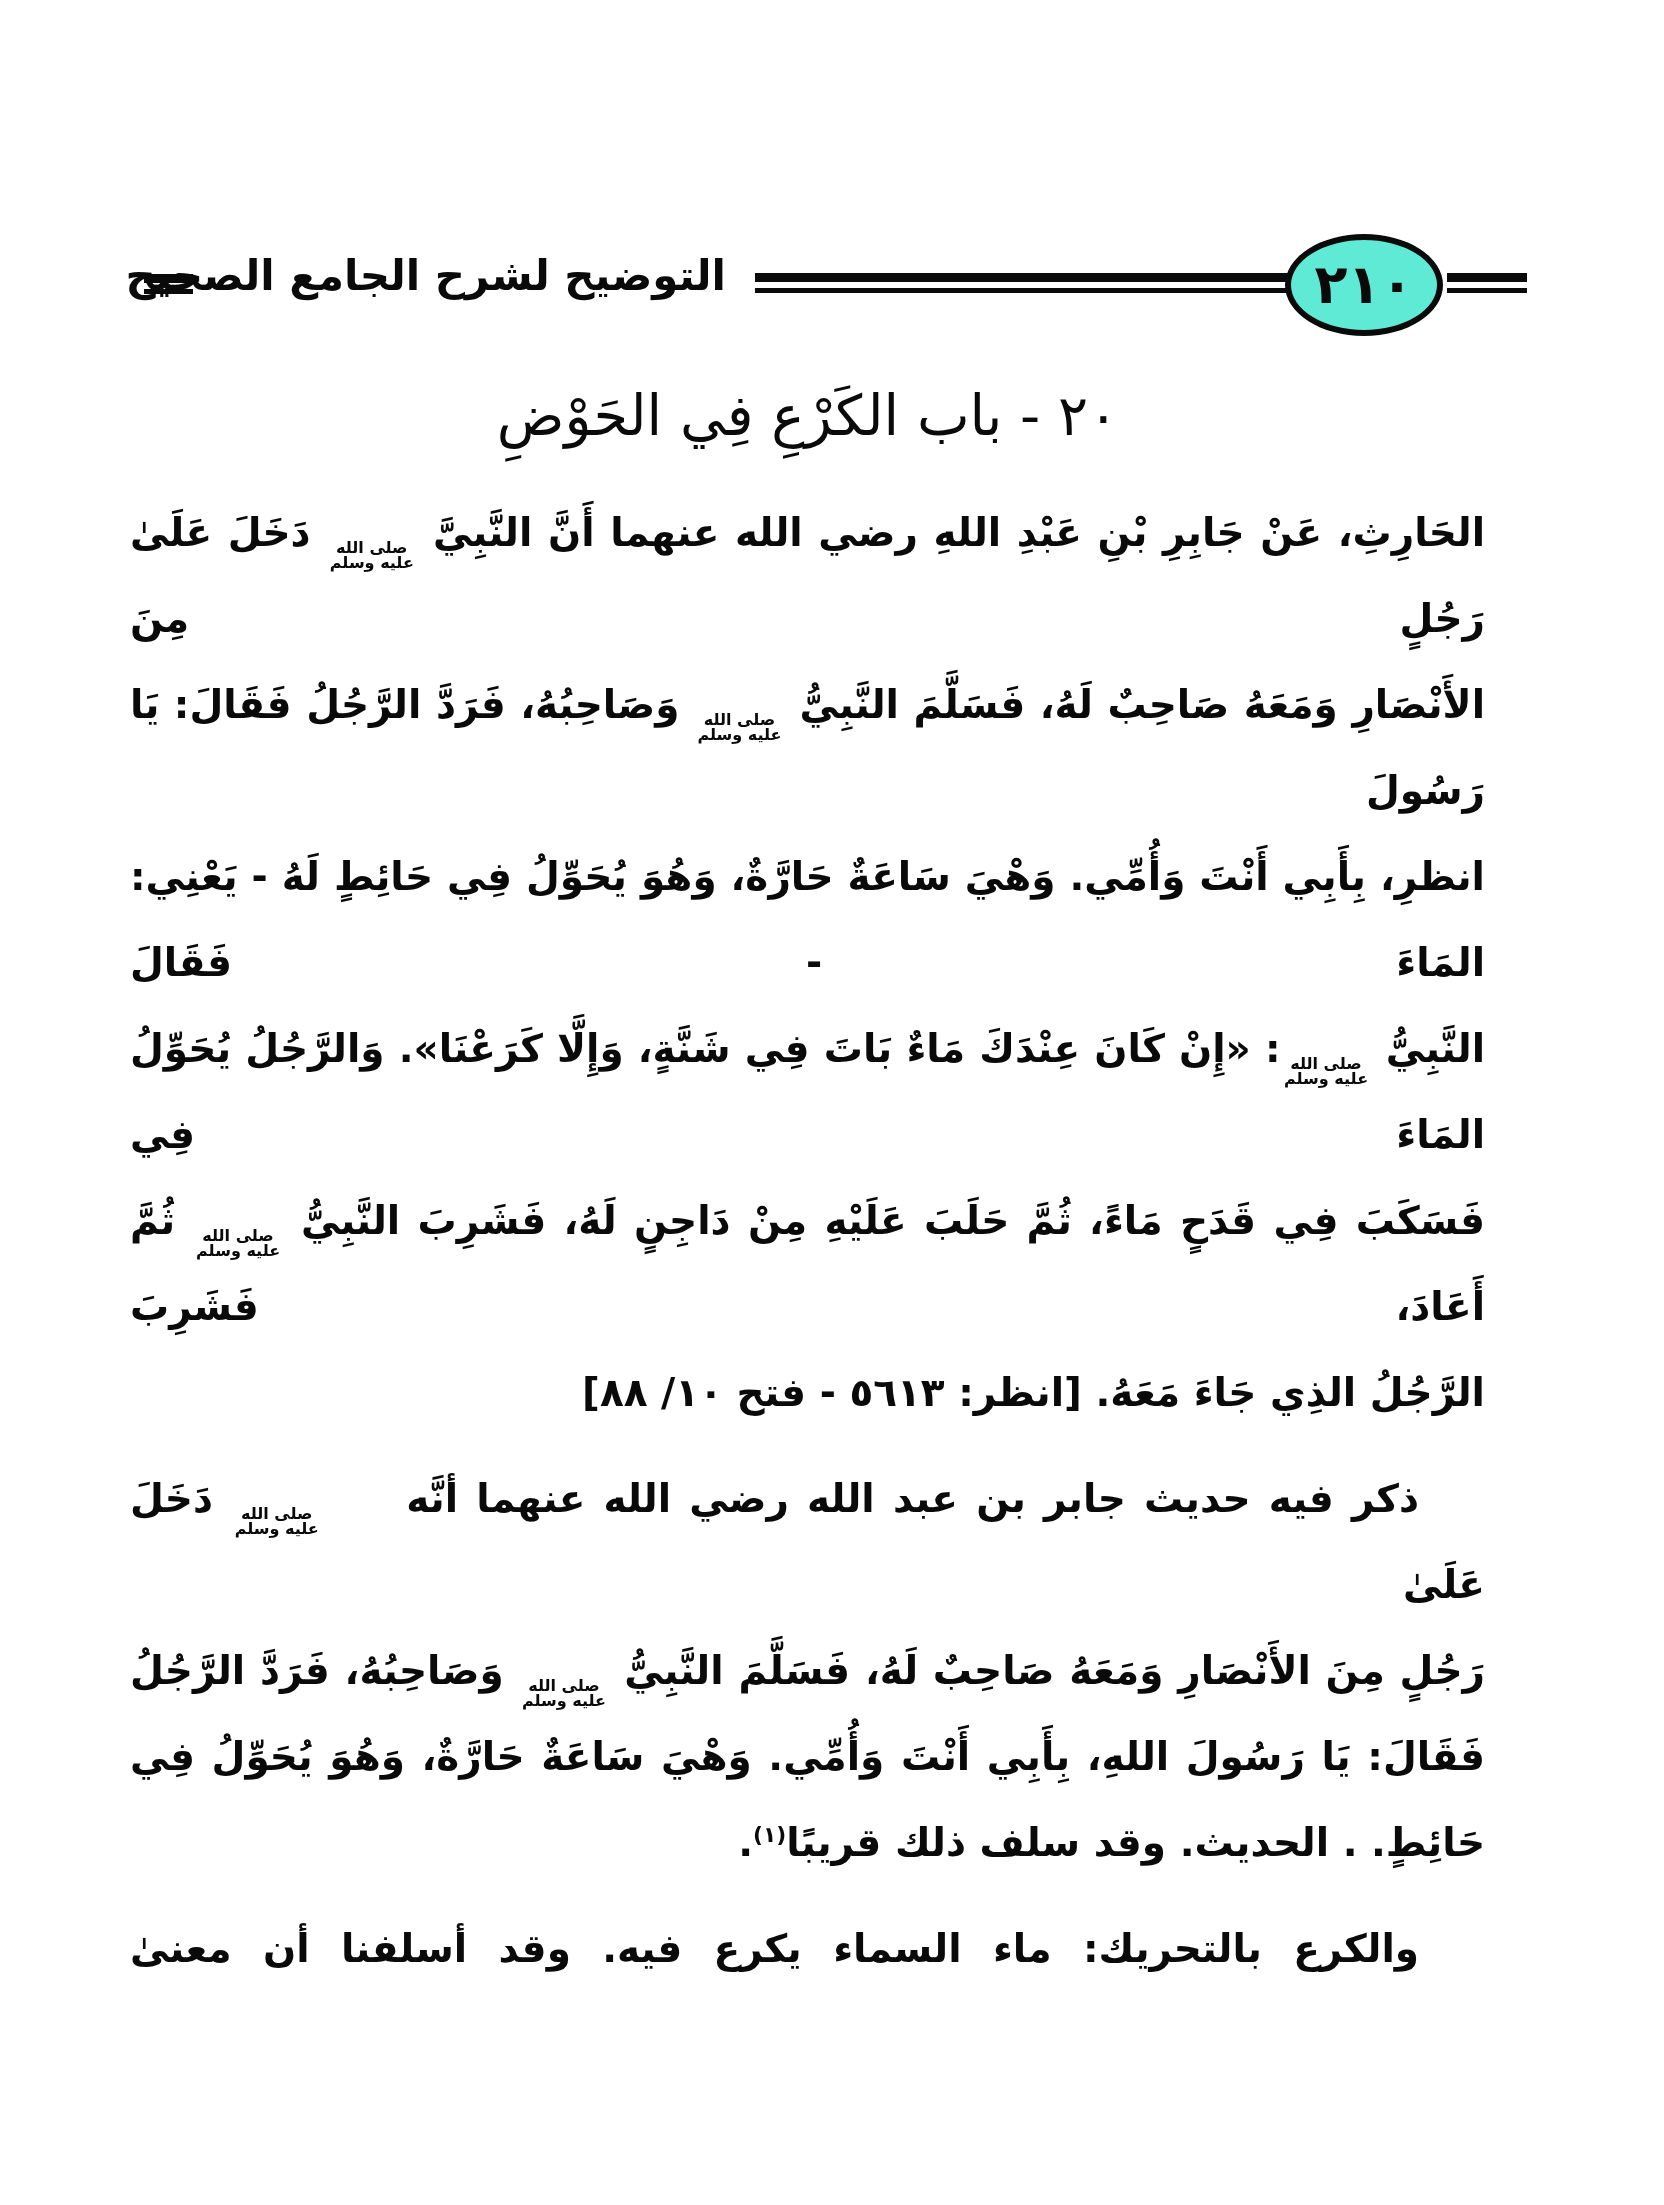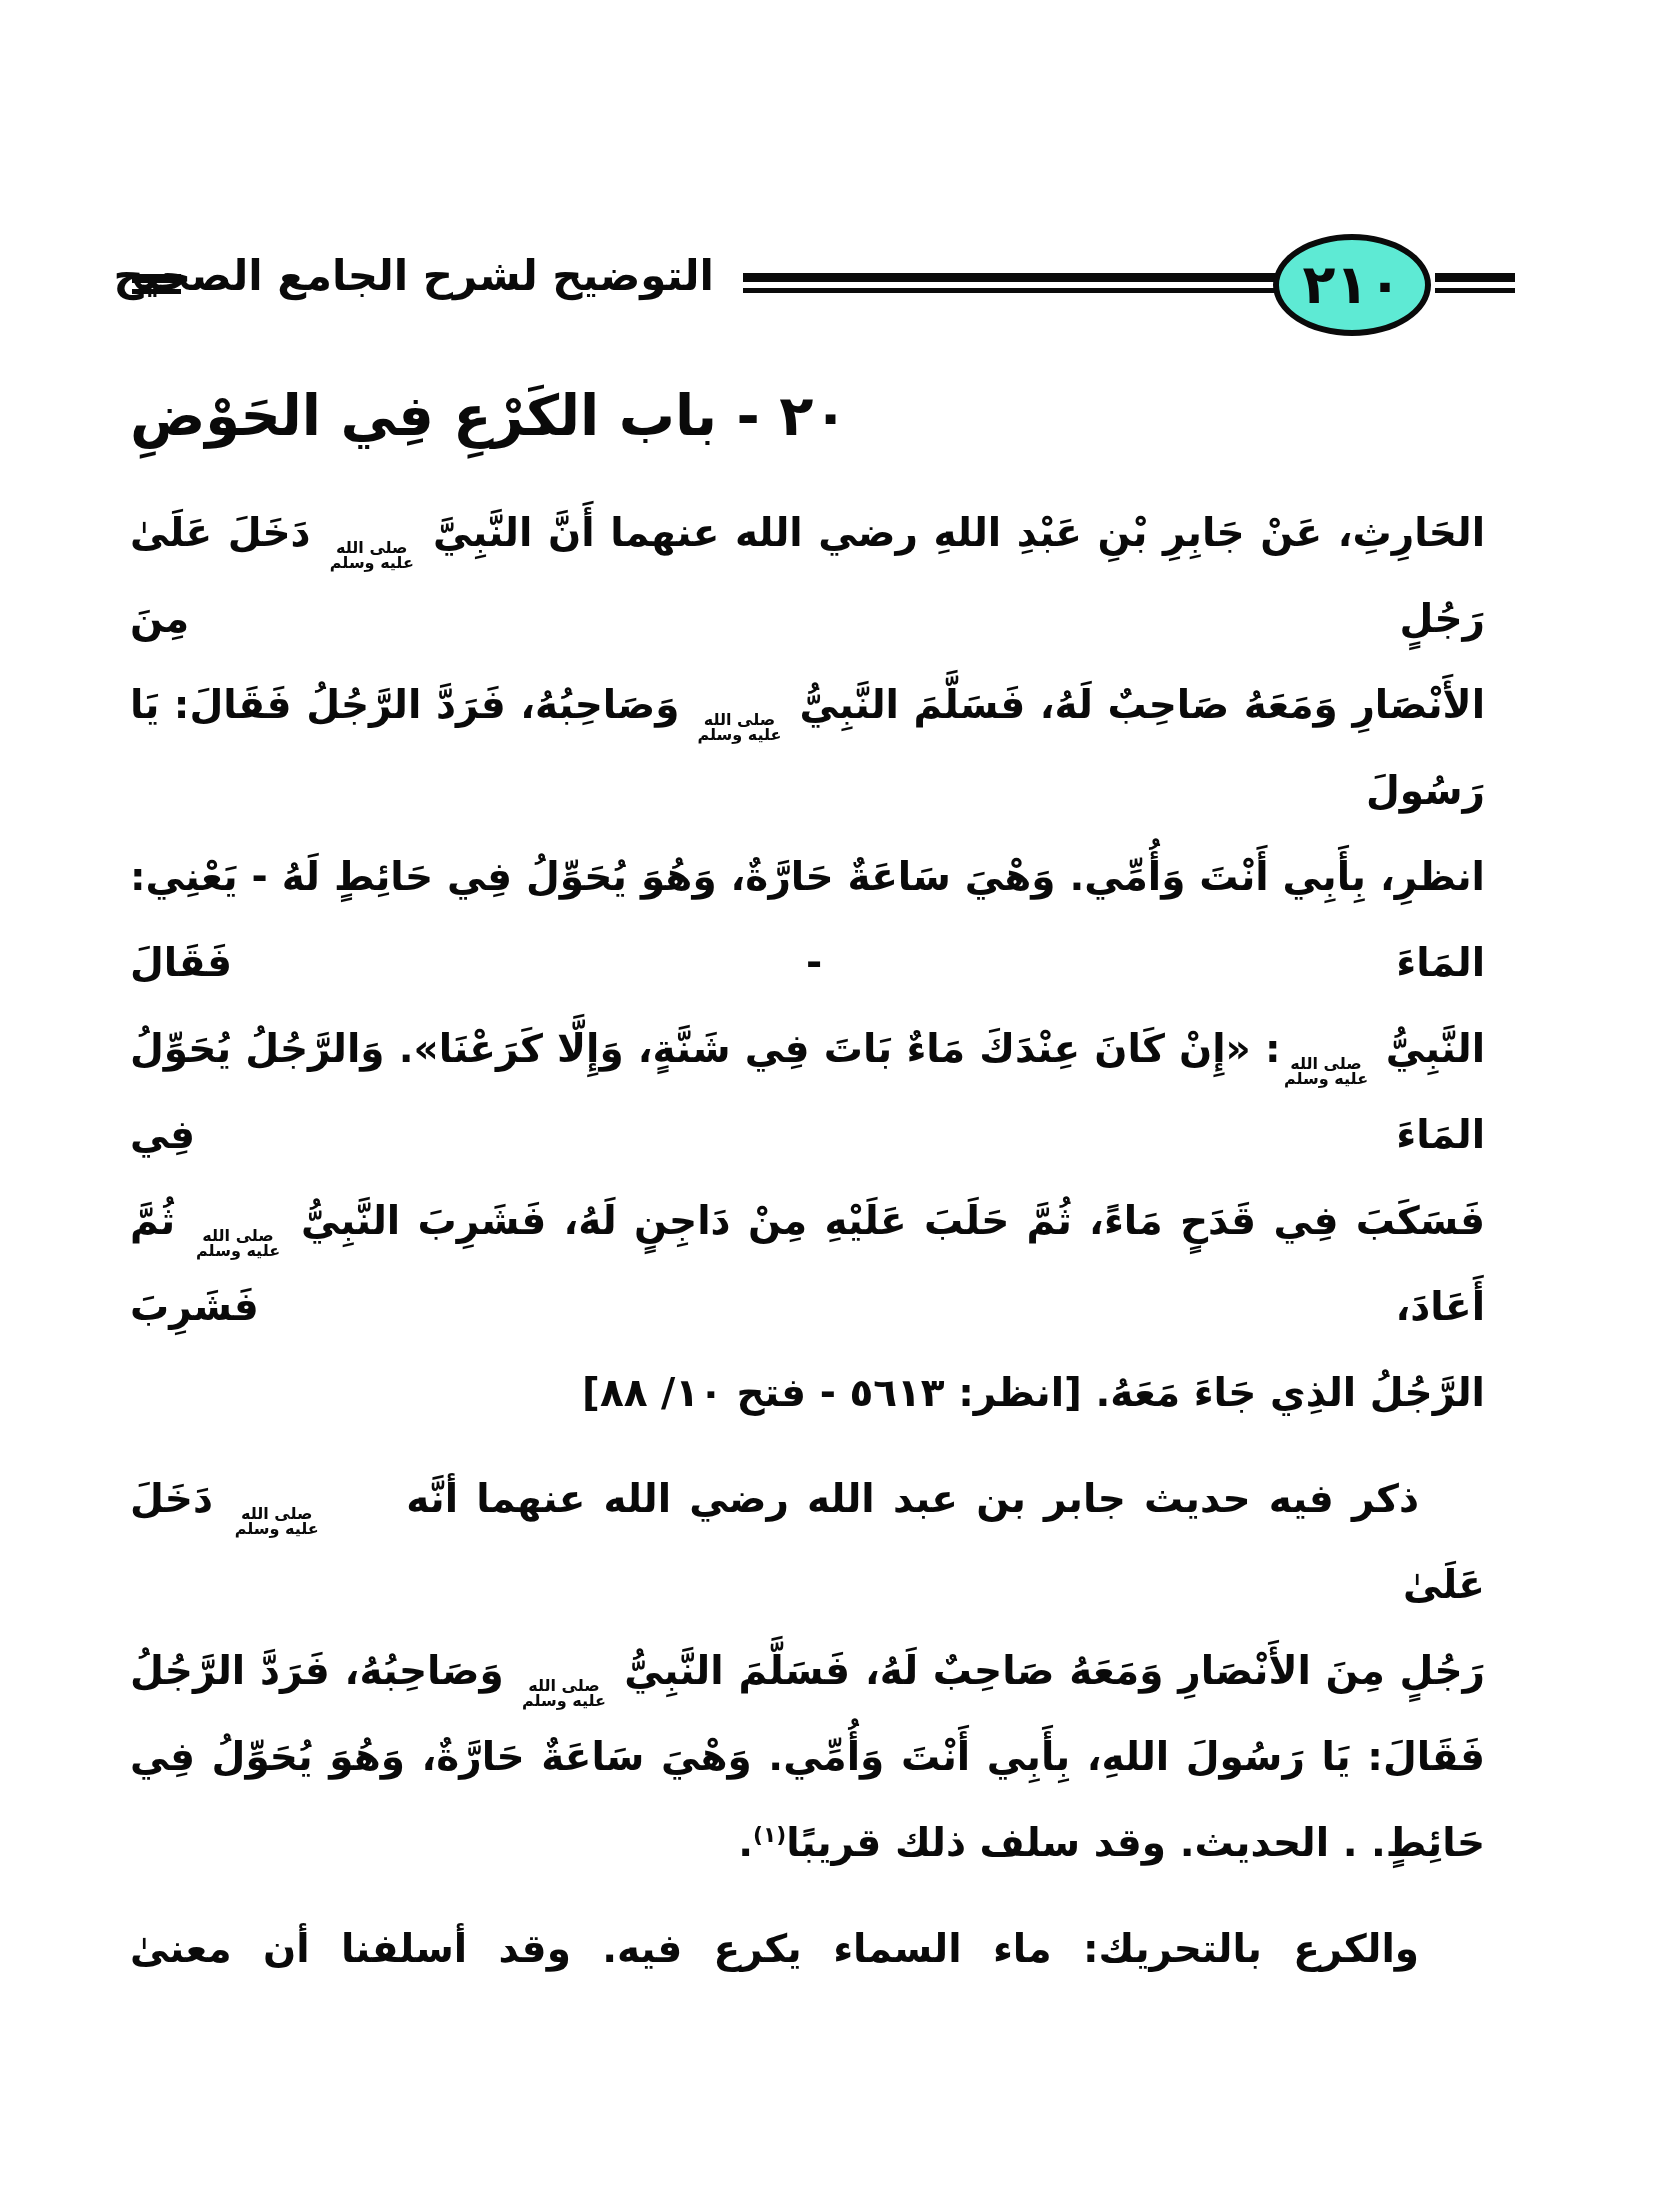--- a/index.html
+++ b/index.html
@@ -6,42 +6,42 @@
   body {
     width: 1665px; height: 2592px;
     background: #ffffff;
     color: #0a0a0a;
     font-family: "DejaVu Sans", sans-serif;
     direction: rtl;
   }
   .page { position: relative; width: 1665px; height: 2592px; overflow: hidden; background: #fff; }
 
   
-  .header { position: absolute; top: 233px; left: 2px; width: 1621px; height: 128px; }
+  .header { position: absolute; top: 233px; left: 14px; width: 1621px; height: 128px; }
   .dbl { position: absolute; }
   .dbl .bar1 { height: 8.8px; background: #0a0a0a; }
   .dbl .bar2 { height: 4.9px; background: #0a0a0a; margin-top: 6.6px; }
   .eq-left  { left: 130px;  top: 41px; width: 49px; }
   .rule-long{ left: 741px; top: 40px; width: 537px; }
   .eq-right { left: 1433px; top: 40px; width: 80px; }
   .hdr-title {
     position: absolute; left: 196px; top: 17.6px; width: 516px;
     text-align: center; font-size: 42px; font-weight: bold; white-space: nowrap;
   }
   .pagenum-oval {
     position: absolute; left: 1271px; top: 0.9px; width: 146px; height: 90px;
     border: 6.2px solid #0a0a0a; border-radius: 50%;
     display: flex; align-items: center; justify-content: center; background: #5eead4;
   }
   .pagenum-oval span { font-size: 54px; font-weight: bold; }
 
   
   .content { position: absolute; top: 378px; right: 180px; left: 130px; }
   .chapter-title {
-    text-align: left; font-size: 56px; font-weight: bold;
+    text-align: center; font-size: 56px; font-weight: normal;
     line-height: 75px; margin-bottom: 37px; white-space: nowrap;
   }
   .body-text { font-size: 39px; line-height: 86px; font-weight: bold; }
   .para { margin-bottom: 20px; }
   .para:last-child { margin-bottom: 0; }
   .line.justify { text-align: justify; text-align-last: justify; }
   .line.right   { text-align: left; text-align-last: right; }
   .line.indent  { text-indent: 66px; }
   sup.fnref { font-size: 56%; vertical-align: super; line-height: 0; }
 

